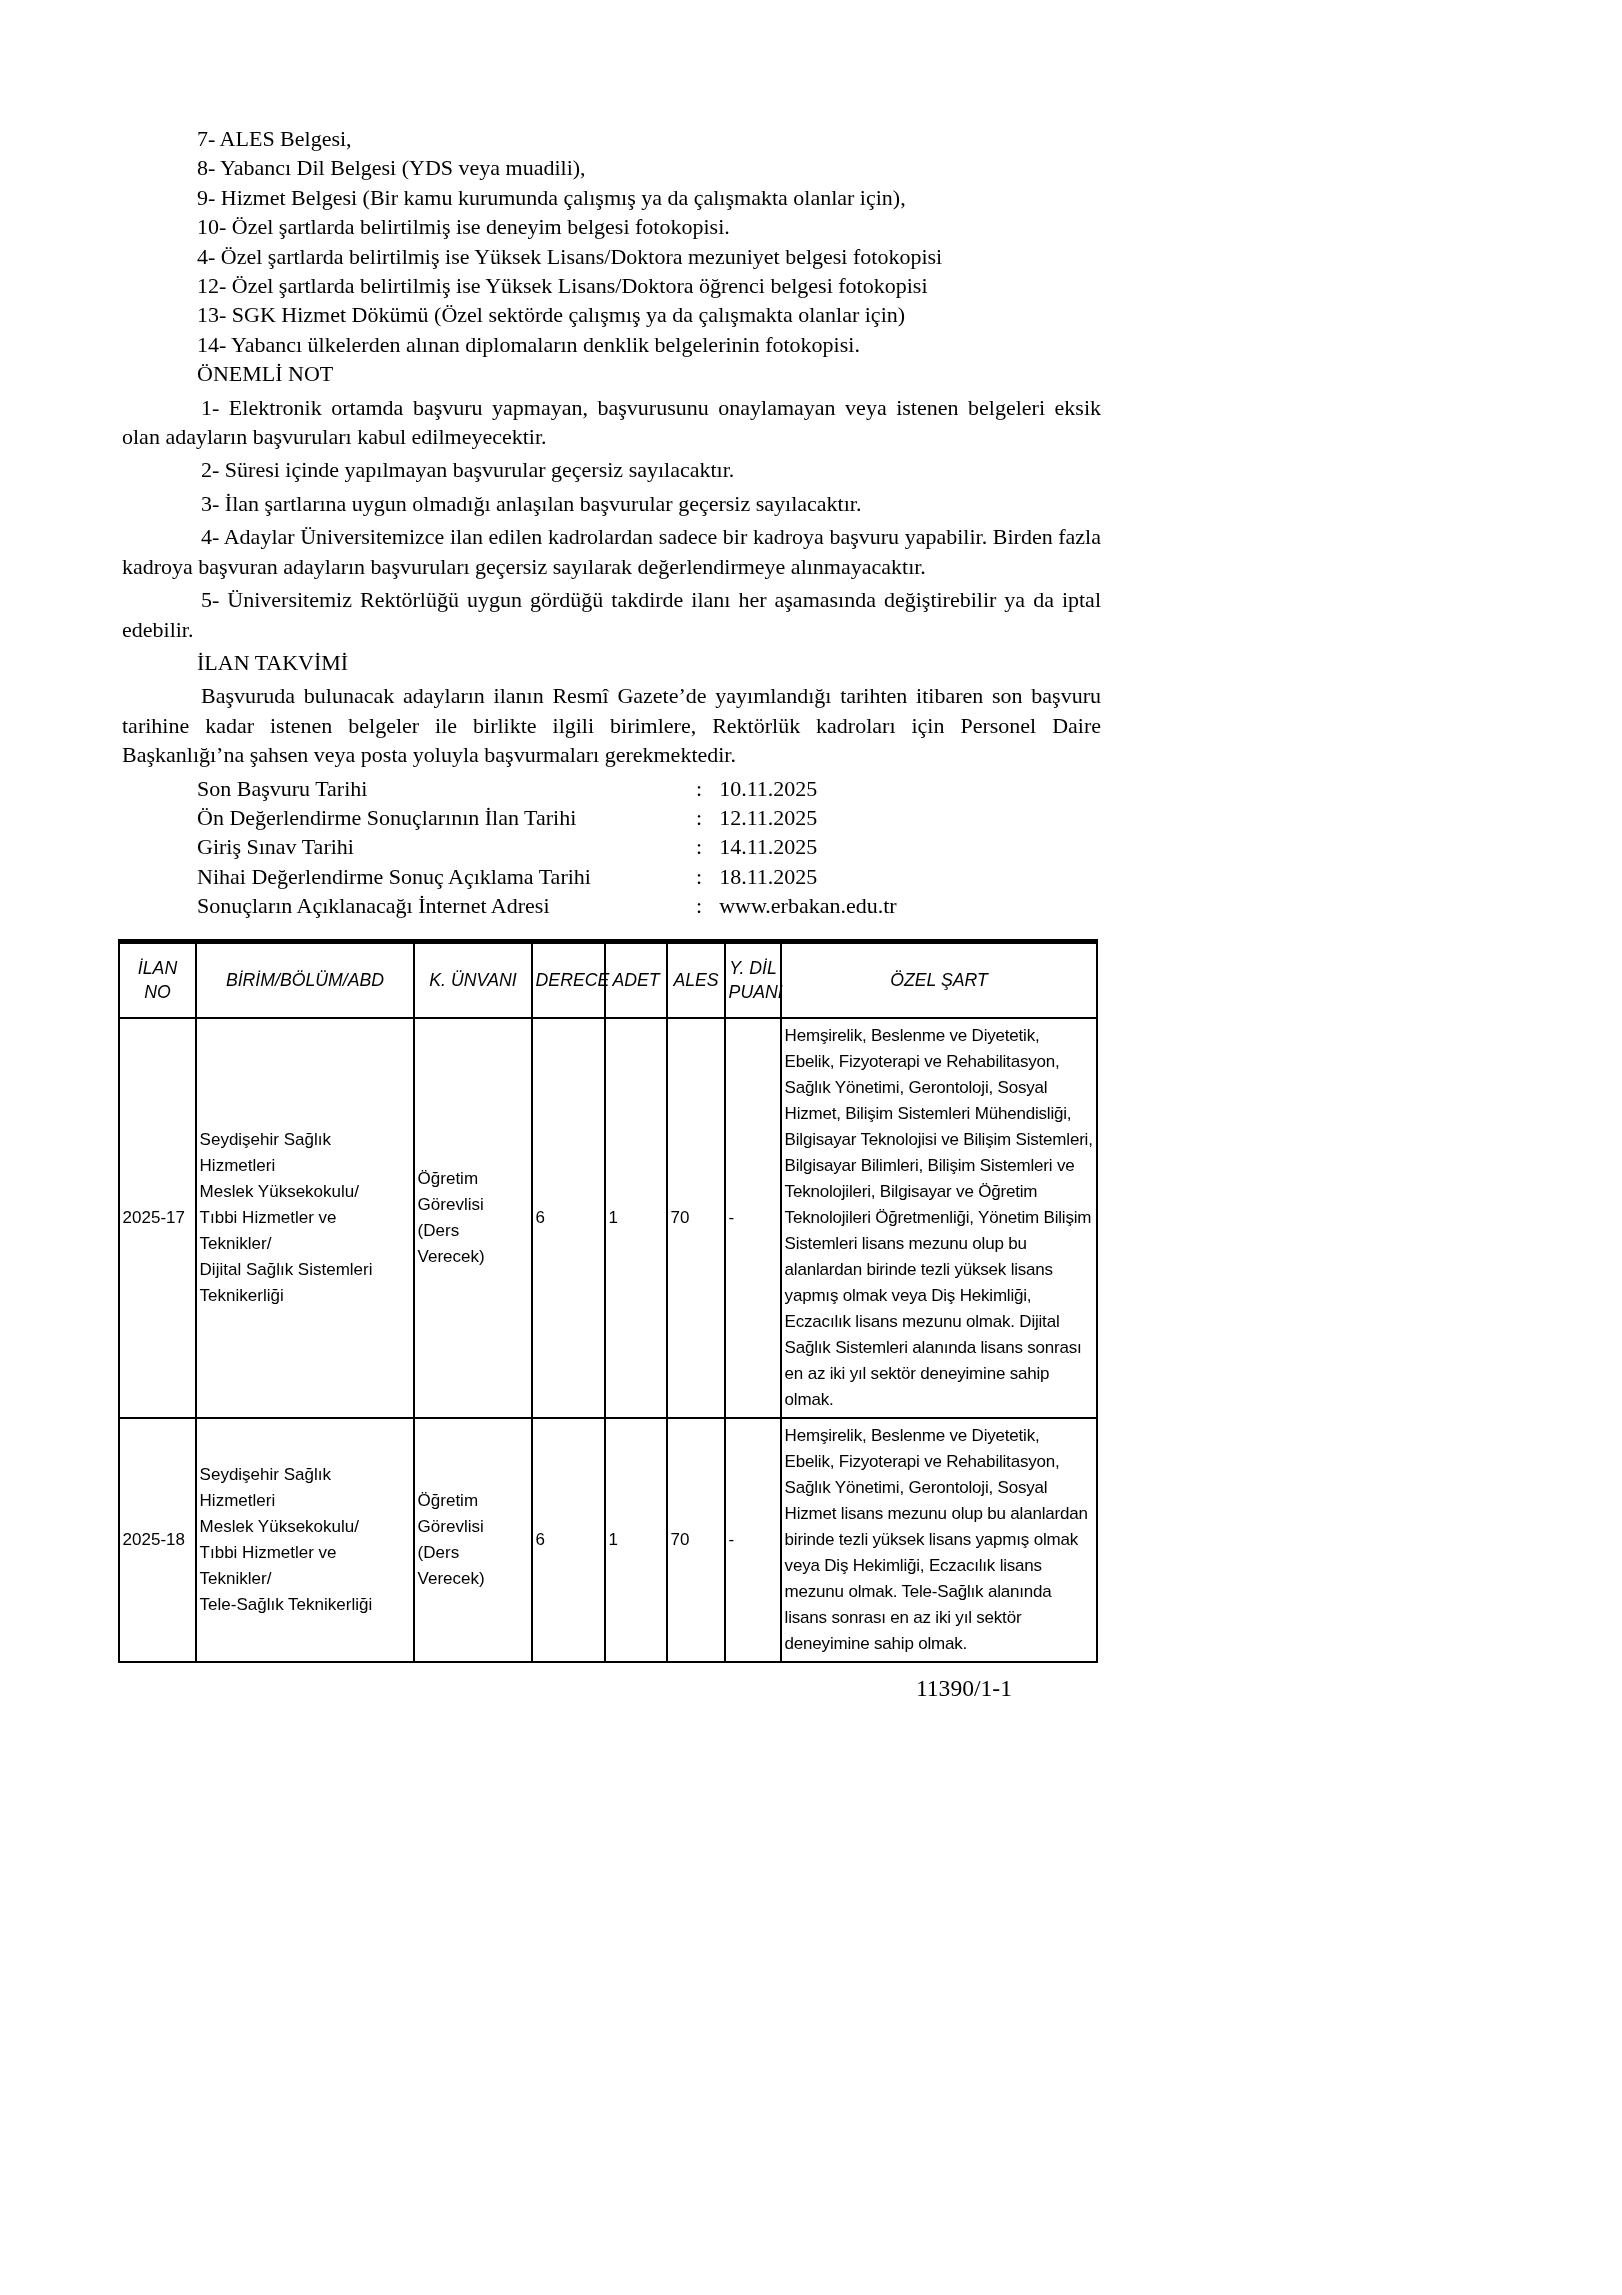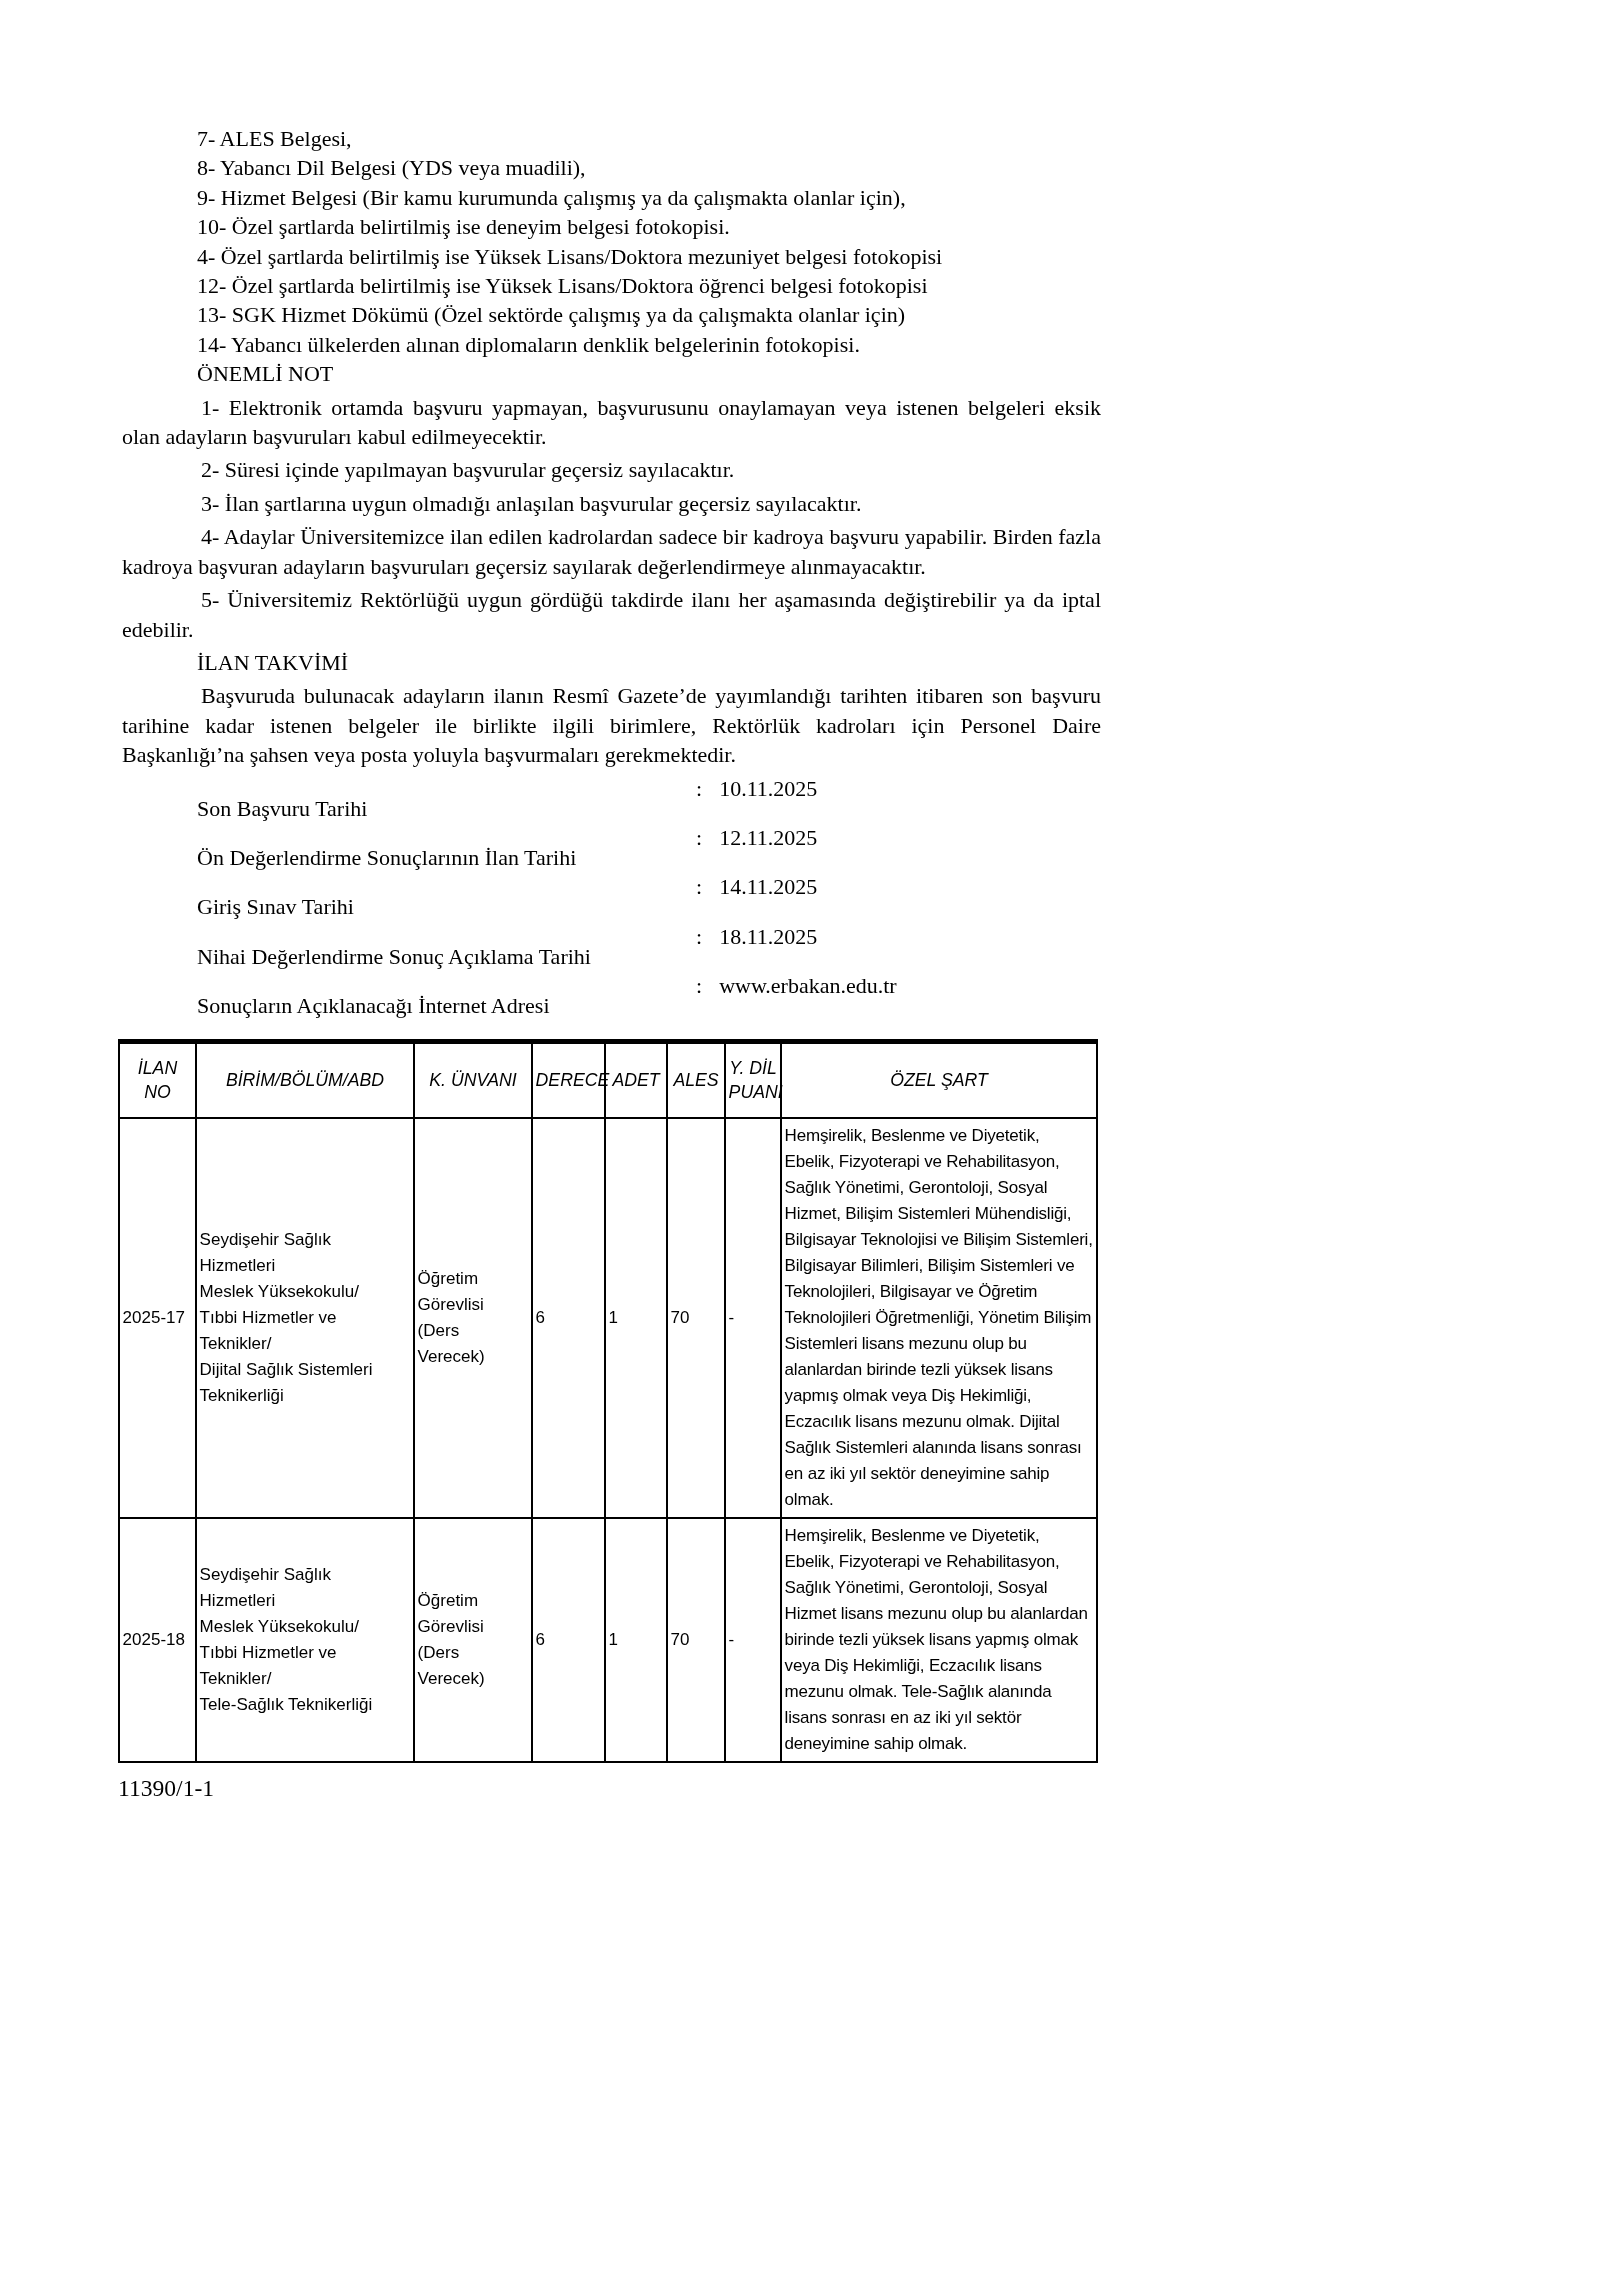--- a/index.html
+++ b/index.html
@@ -15,21 +15,21 @@
   .doc-line {
     font-size:22px; line-height:29.4px; margin:0; padding-left:79px;
   }
   .note {
     font-size:22px; line-height:29.4px; margin:4px;
     text-align:justify; text-indent:79px;
   }
   .sched-row {
     display:flex; font-size:22px; line-height:29.4px; padding-left:79px;
   }
-  .sched-label { flex:0 0 499px;margin-top:20px; }
+  .sched-label { flex:0 0 499px; }
   .sched-colon { flex:0 0 auto; }
   .sched-value { margin-left:17px; }
 
   table.positions {
     border-collapse:collapse; margin-top:18.3px; width:978px;
     table-layout:fixed;
     font-family:"Liberation Sans", sans-serif;
     border:2px solid #000; border-top:5.2px solid #000;
   }
   table.positions th, table.positions td { border:2px solid #000; }
@@ -45,21 +45,21 @@
   td.pre { white-space:pre-line; }
   td.ozel {
     text-align:left; line-height:27px; letter-spacing:-0.2px; padding:2.6px 6.5px;
   }
   tr.row-tall  { height:380px; }
   tr.row-short { height:227px; }
   tr.head-row  { height:77px;font-style:italic; }
 
   .footer-ref {
     width:978px; box-sizing:border-box;
-    text-align:left; padding-right:84px;
+    text-align:right; padding-right:84px;
     font-size:23.6px; line-height:30px; margin-top:10.5px;
     font-family:"Liberation Serif", serif;
   }
 </style>
 </head>
 <body>
 
 <div class="content">
 
   <p class="doc-line">7- ALES Belgesi,</p>

